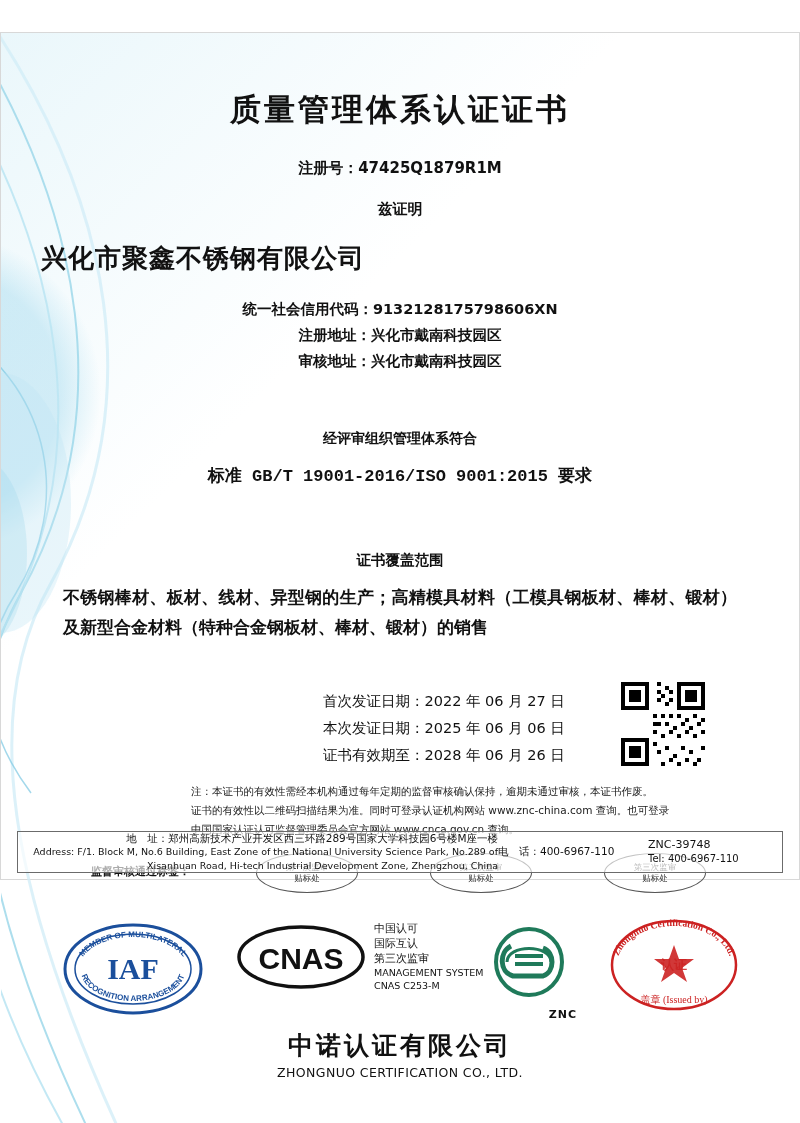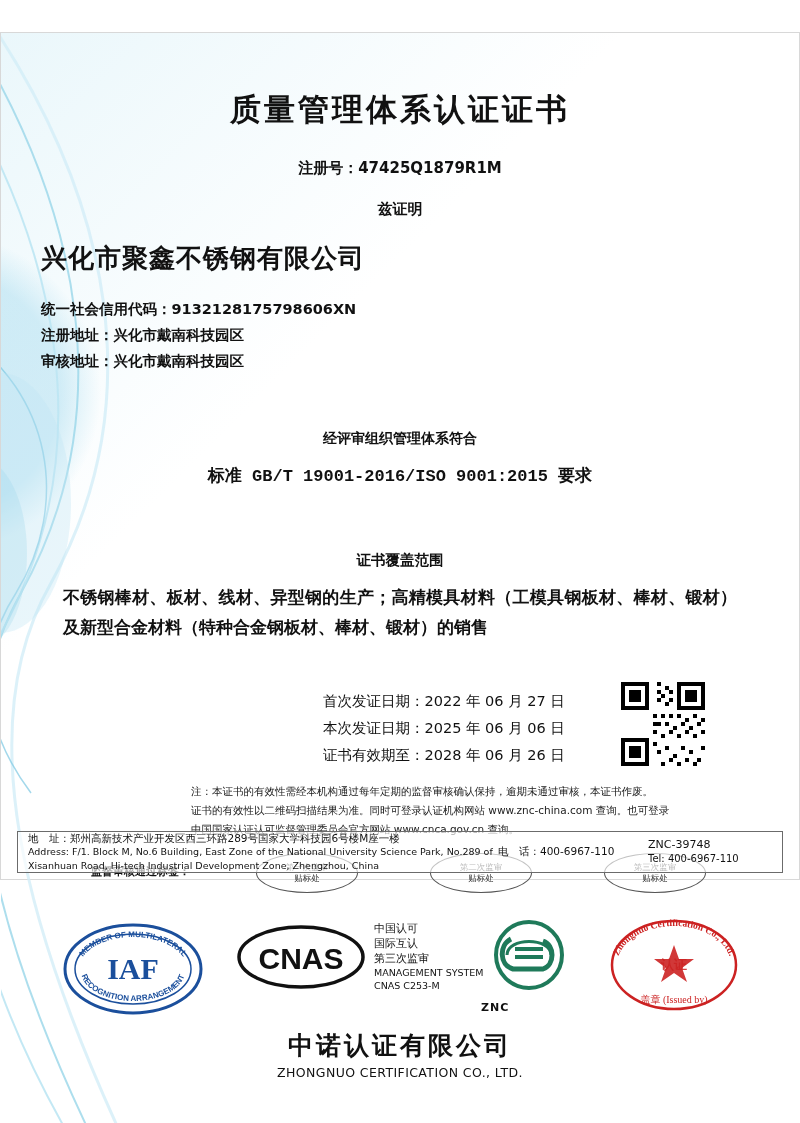--- a/index.html
+++ b/index.html
@@ -47,21 +47,21 @@
     font-weight:bold;
     margin-top:22px;
   }
   .company{
     font-size:26px;
     font-weight:bold;
     letter-spacing:1px;
     margin-top:22px;
   }
   .idline{
-    text-align:left;
+    text-align:center;
     font-size:14.5px;
     font-weight:bold;
     margin-top:20px;
     line-height:26px;
   }
   .idline div{white-space:nowrap;}
 
   .conform{
     text-align:center;
     font-size:14px;
@@ -139,21 +139,21 @@
   .logos{
     position:relative;
     margin-top:20px;
     height:108px;
   }
   .logo{position:absolute;top:0;}
   .iaf{left:22px;top:6px;}
   .cnas{left:195px;top:6px;display:flex;align-items:center;gap:8px;}
   .cnas-text{font-size:9.5px;line-height:13px;color:#111;}
   .cnas-text .big{font-size:11px;line-height:15px;}
-  .znc{left:440px;top:4px;text-align:left;}
+  .znc{left:440px;top:11px;text-align:right;}
   .znc .znc-label{font-size:11px;font-weight:bold;letter-spacing:1px;margin-top:2px;}
   .seal{right:10px;top:0;position:absolute;}
 
   .issuer{
     text-align:center;
     margin-top:6px;
   }
   .issuer .cn{font-size:25px;font-weight:bold;letter-spacing:3px;}
   .issuer .en{font-size:12.5px;letter-spacing:0.4px;margin-top:3px;}
 
@@ -164,20 +164,21 @@
     box-sizing:border-box;
     display:flex;
     align-items:center;
     background:rgba(255,255,255,0.65);
   }
   .footer .addr{
     flex:1;
     padding-left:10px;
     font-size:9.5px;
     line-height:14px;
+    text-align:right;
   }
   .footer .addr .cn{font-size:10.5px;}
   .footer .tel{
     width:150px;
     font-size:10.5px;
     text-align:left;
   }
   .footer .code{
     width:128px;
     font-size:10px;

